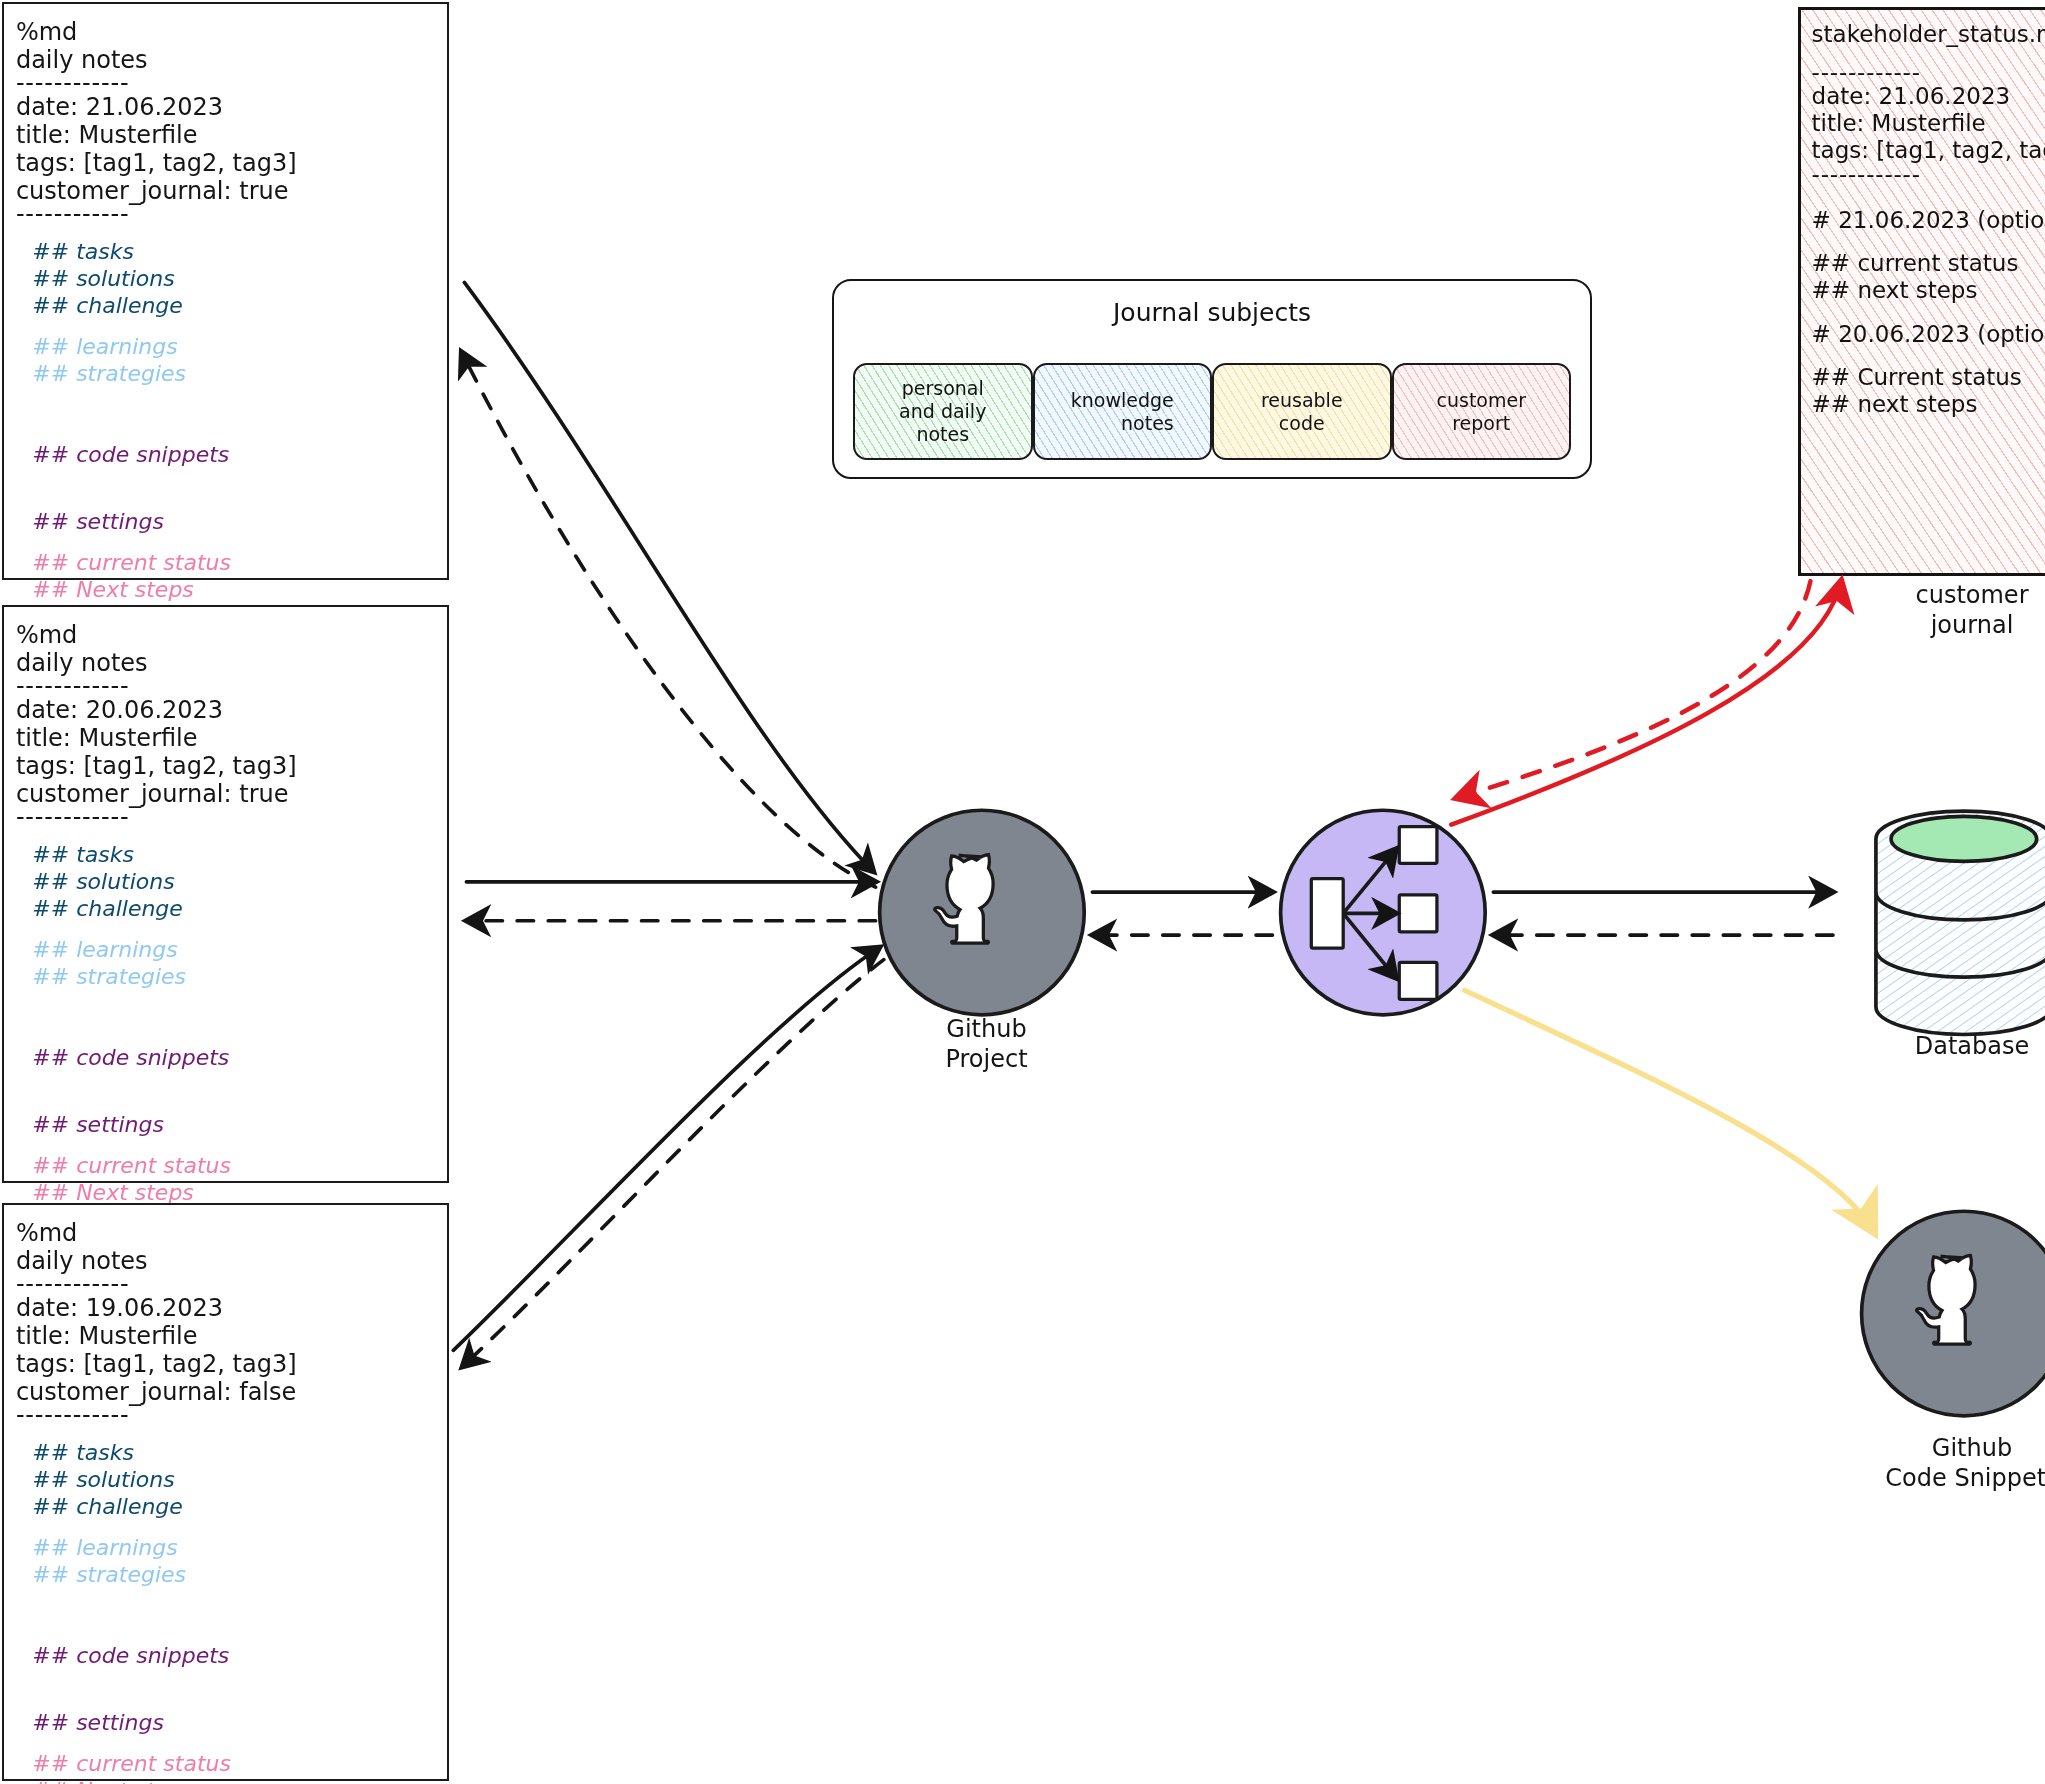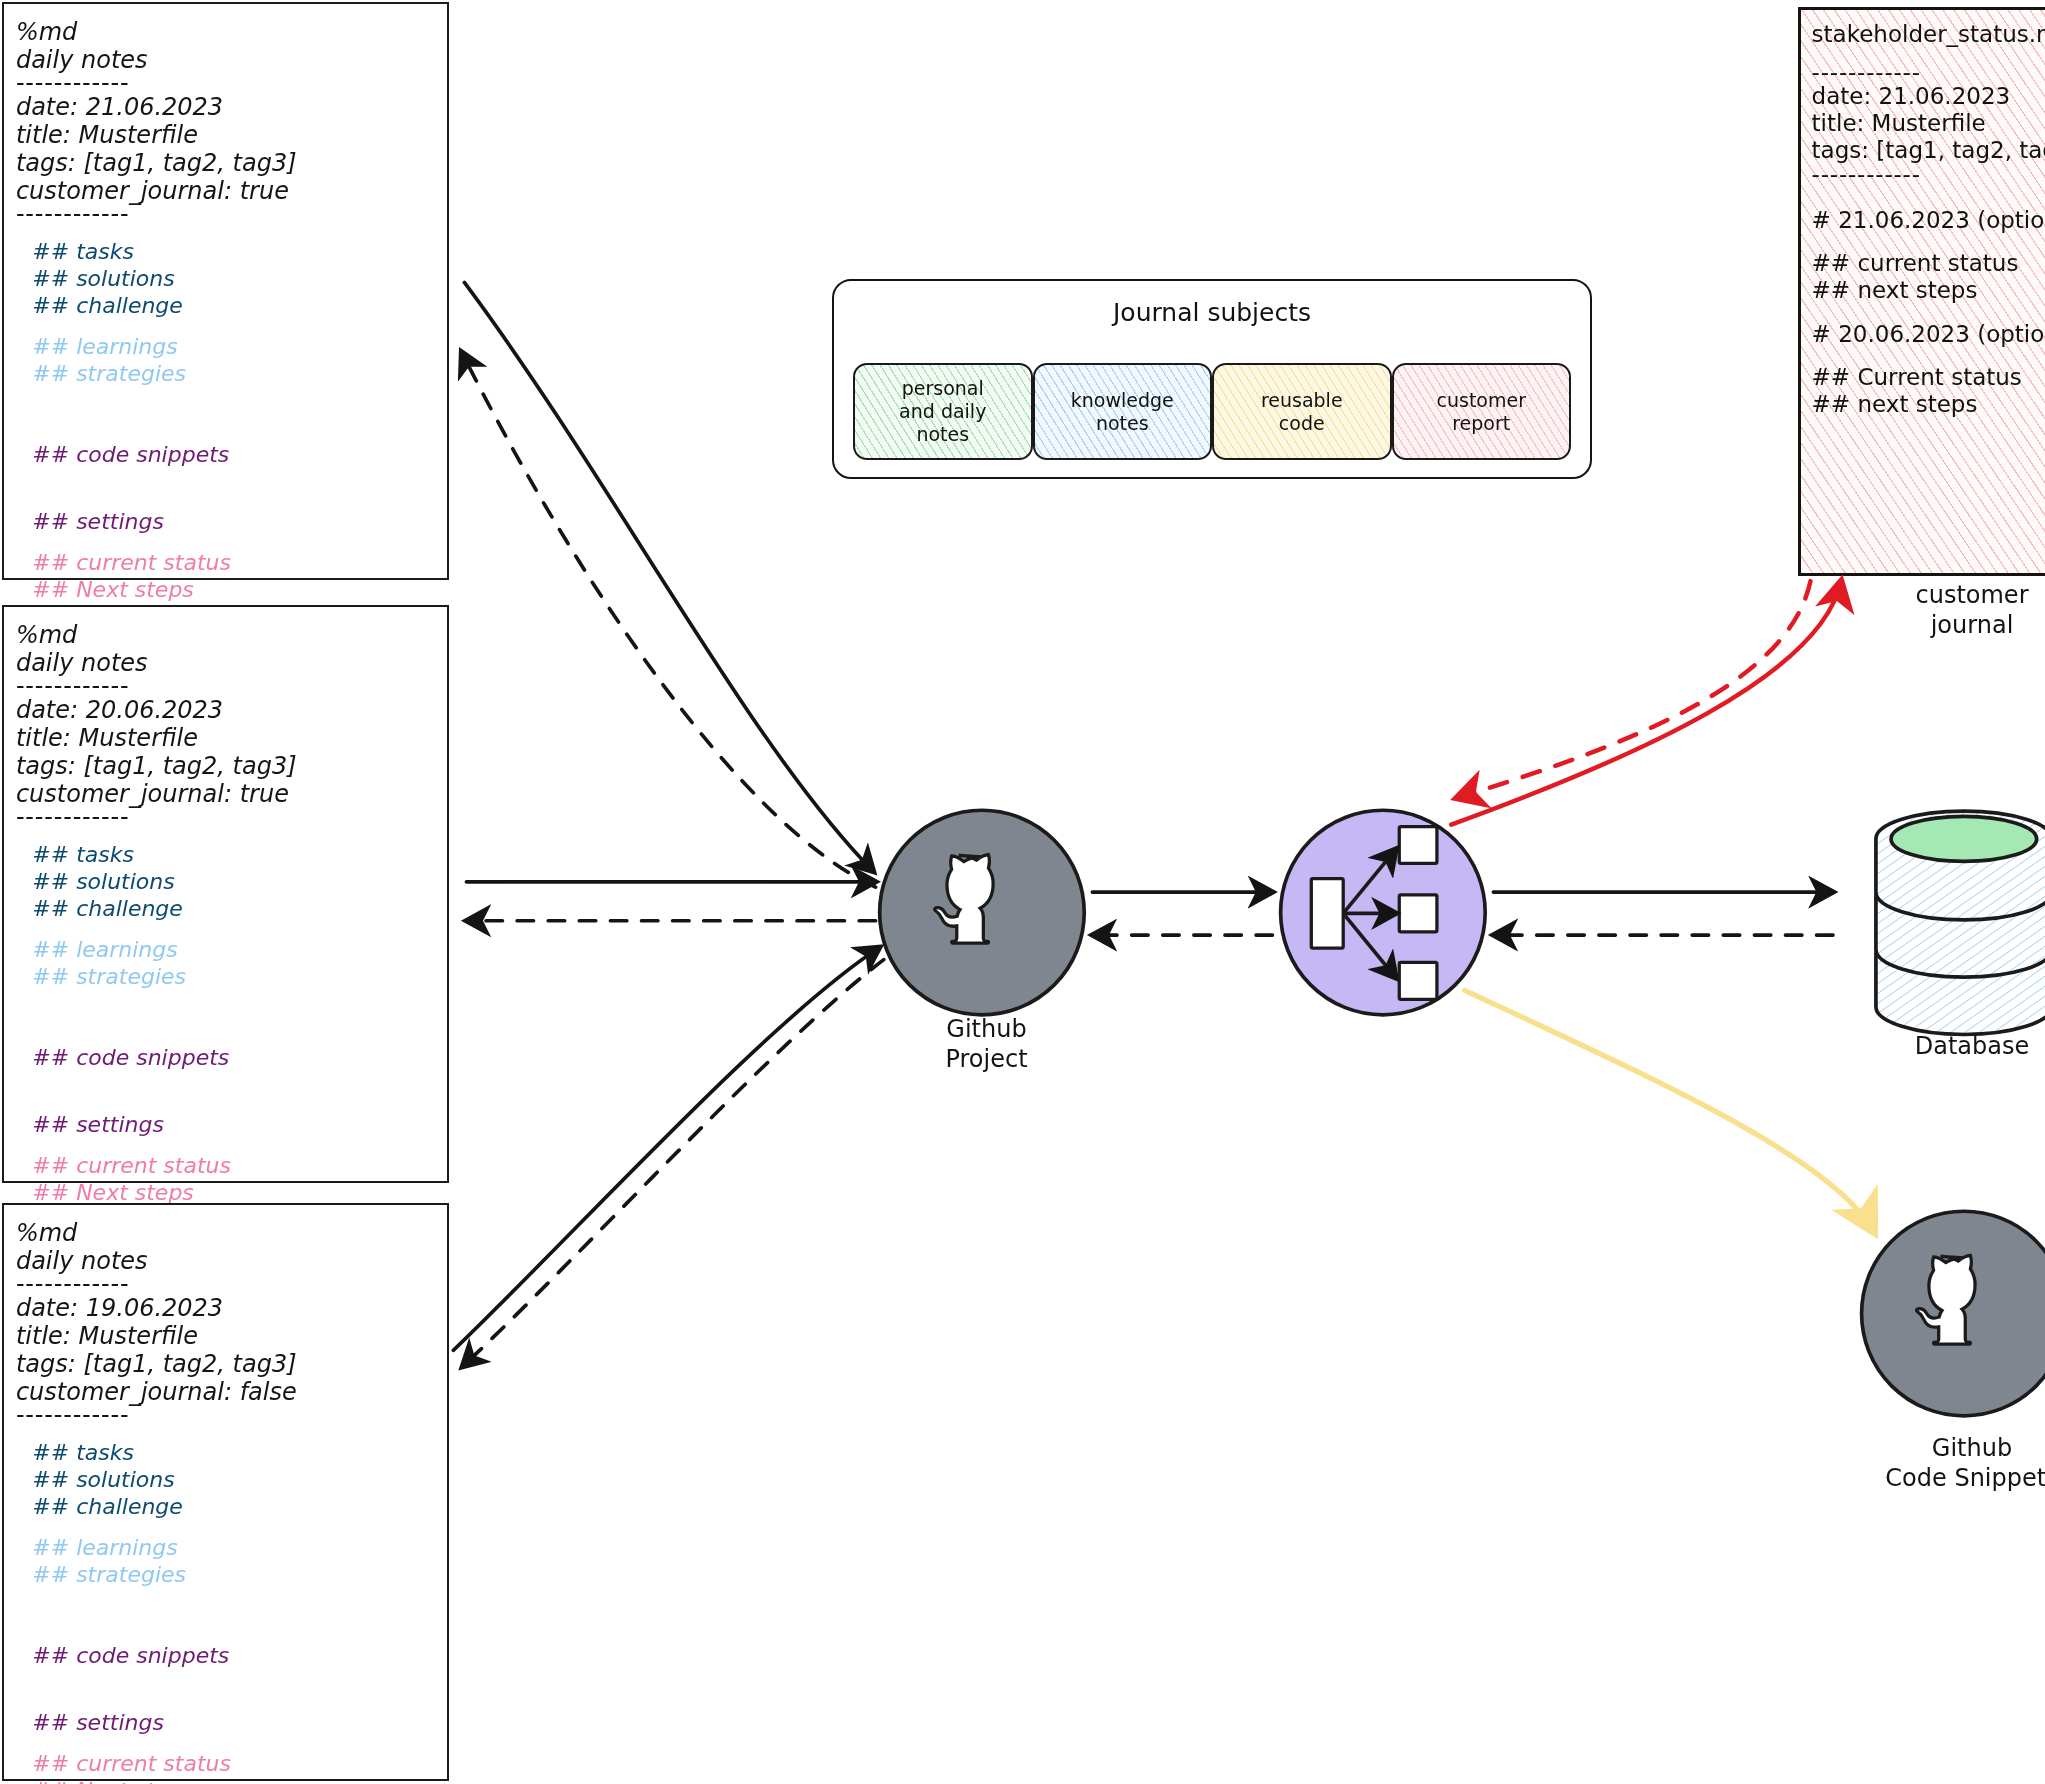--- a/index.html
+++ b/index.html
@@ -3,21 +3,21 @@
 <meta charset="utf-8">
 <style>
   html,body{margin:0;padding:0;background:#ffffff;}
   body{width:2157px;height:1785px;position:relative;overflow:hidden;
        font-family:"DejaVu Sans","Liberation Sans",sans-serif;}
   .stage{position:absolute;left:0;top:0;width:2157px;height:1785px;}
 
   
   .note-card{position:absolute;background:#ffffff;border:2.5px solid #1b1b1b;
              box-sizing:border-box;padding:14px 12.3px 8.2px 12.3px;}
-  .note-line{font-size:24px;line-height:28px;color:#151515;white-space:pre;font-style:italic;}
+  .note-line{font-size:24px;line-height:28px;color:#151515;white-space:pre;}
   .rule{font-size:24px;line-height:19px;letter-spacing:0.8px;color:#151515;white-space:pre;}
   .gap{height:14px;}
   .hgroup{margin-left:16.4px;}
   .hline{font-size:22px;line-height:27px;white-space:pre;font-style:italic;}
   .c-green{color:#0c4a6e;}
   .c-blue{color:#8fc9f2;}
   .c-yellow{color:#701a75;margin-top:40px;}
   .c-pink{color:#f07ca9;}
 
   
@@ -35,21 +35,21 @@
   .subjects{position:absolute;border:2.9px solid #151515;border-radius:19px;
             background:#fff;box-sizing:border-box;}
   .subjects-title{position:absolute;left:0;right:0;top:17px;text-align:center;
                   font-size:25px;color:#121212;}
   .chiprow{position:absolute;left:19px;right:19px;bottom:17px;top:82px;
            display:flex;justify-content:space-between;align-items:stretch;}
   .chip{flex:1;border:2.5px solid #1a1a1a;border-radius:14px;box-sizing:border-box;
         display:flex;align-items:center;justify-content:center;text-align:center;
         font-size:19px;line-height:23px;color:#121212;padding:4.1px;}
   .chip.green{background:repeating-linear-gradient(58deg,rgba(110,205,130,.55) 0 1.2px,rgba(0,0,0,0) 1.2px 7px),#f2fbf4;}
-  .chip.blue{background:repeating-linear-gradient(58deg,rgba(120,180,235,.55) 0 1.2px,rgba(0,0,0,0) 1.2px 7px),#f2f8fe;}
+  .chip.blue{background:repeating-linear-gradient(58deg,rgba(120,180,235,.55) 0 1.2px,rgba(0,0,0,0) 1.2px 7px),#f2f8fe;text-align:right;}
   .chip.yellow{background:repeating-linear-gradient(58deg,rgba(240,215,110,.6) 0 1.2px,rgba(0,0,0,0) 1.2px 7px),#fdf8e6;}
   .chip.pink{background:repeating-linear-gradient(58deg,rgba(238,150,155,.5) 0 1.2px,rgba(0,0,0,0) 1.2px 7px),#fdf3f4;}
 
   
   .node-label{position:absolute;text-align:center;font-size:24px;line-height:29.5px;color:#141414;}
   .free-label{position:absolute;text-align:center;font-size:24px;line-height:30px;color:#141414;}
 
   svg.overlay{position:absolute;left:0;top:0;width:2157px;height:1785px;pointer-events:none;}
 </style>
 </head>

